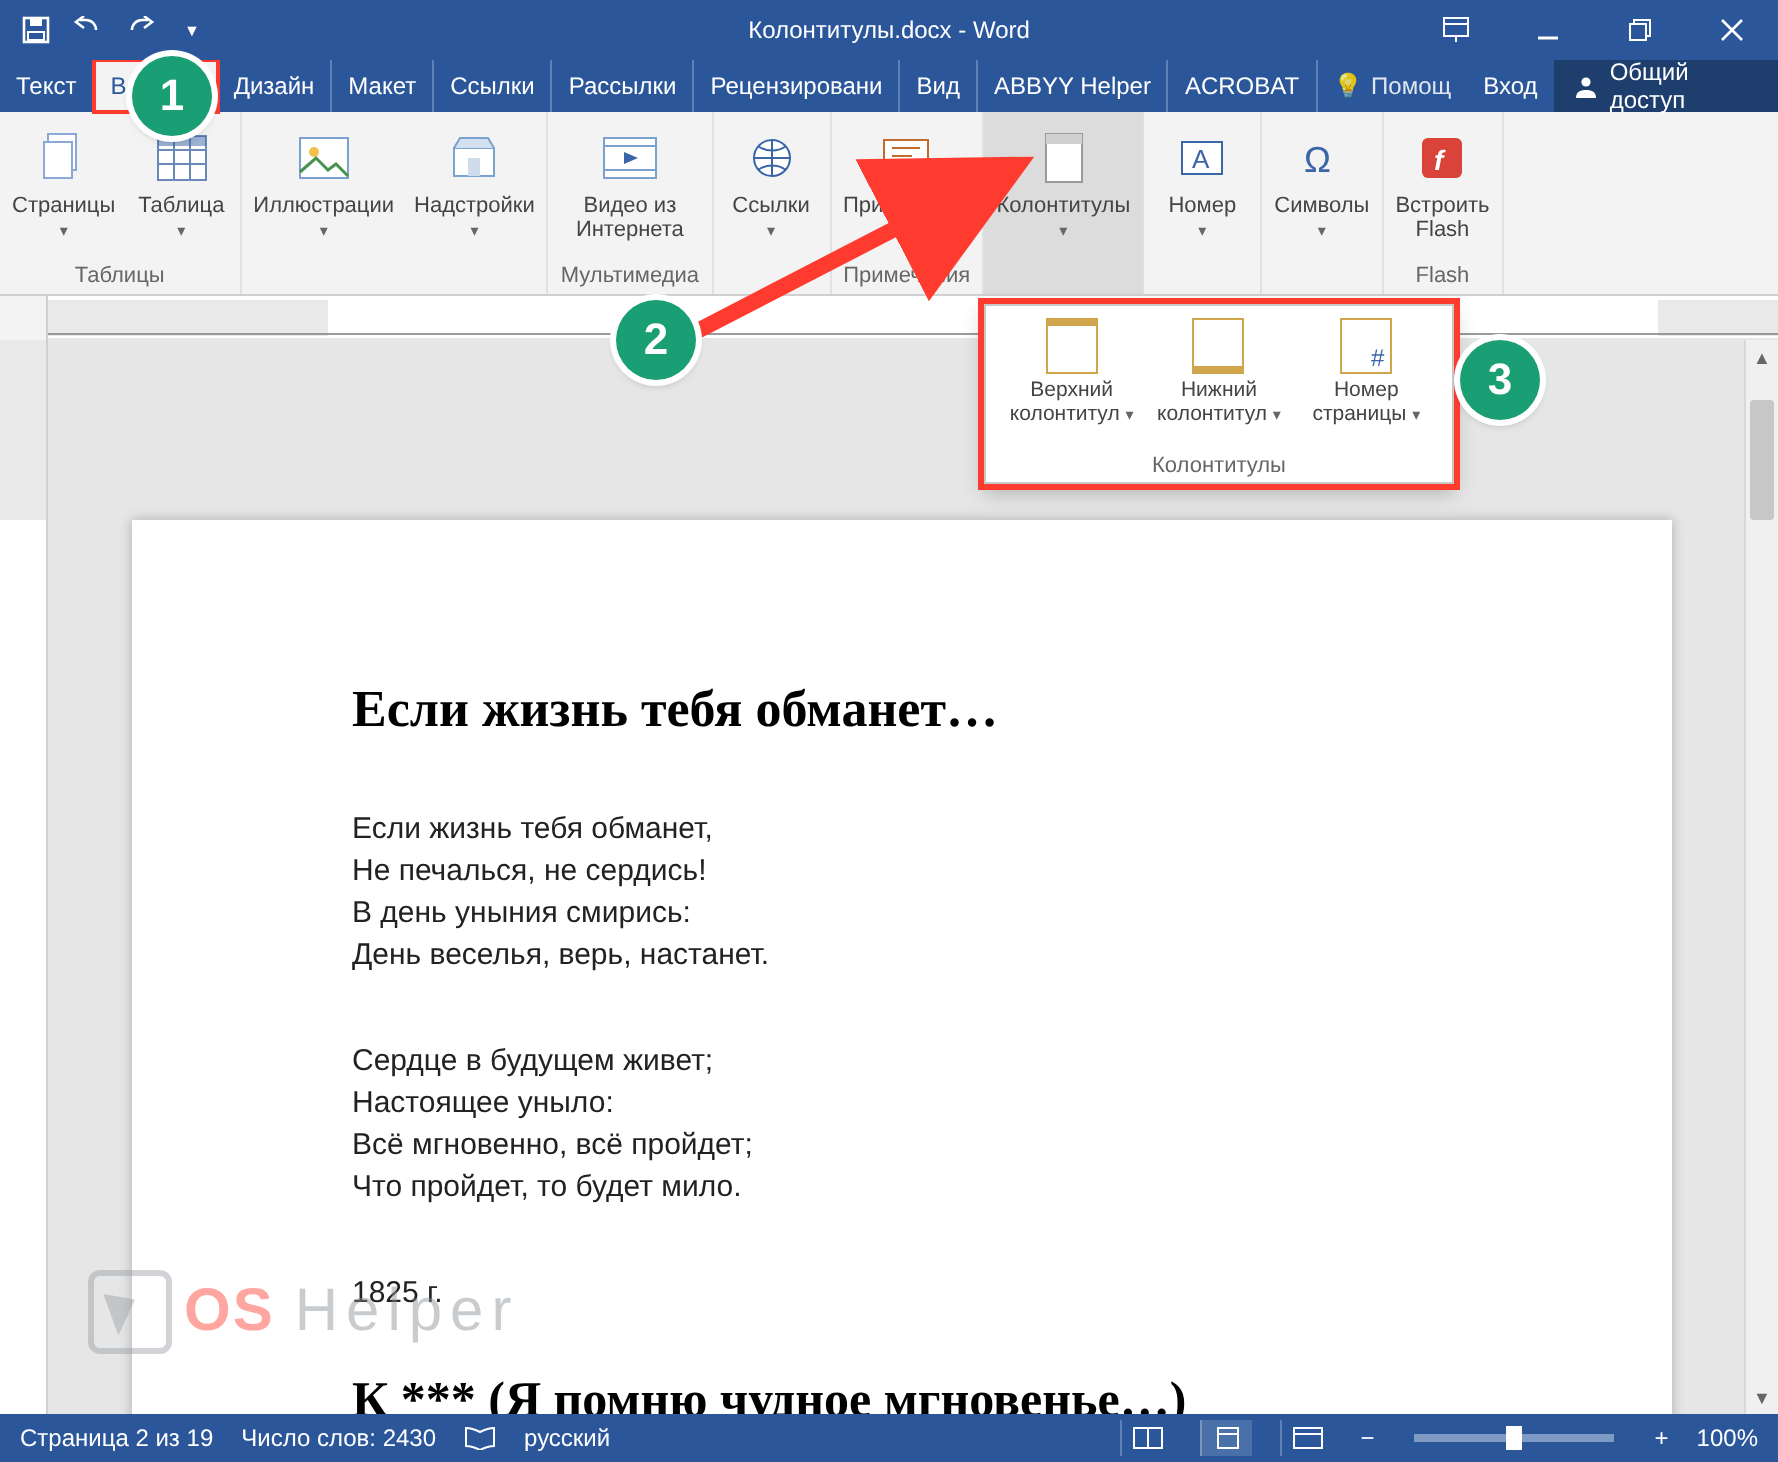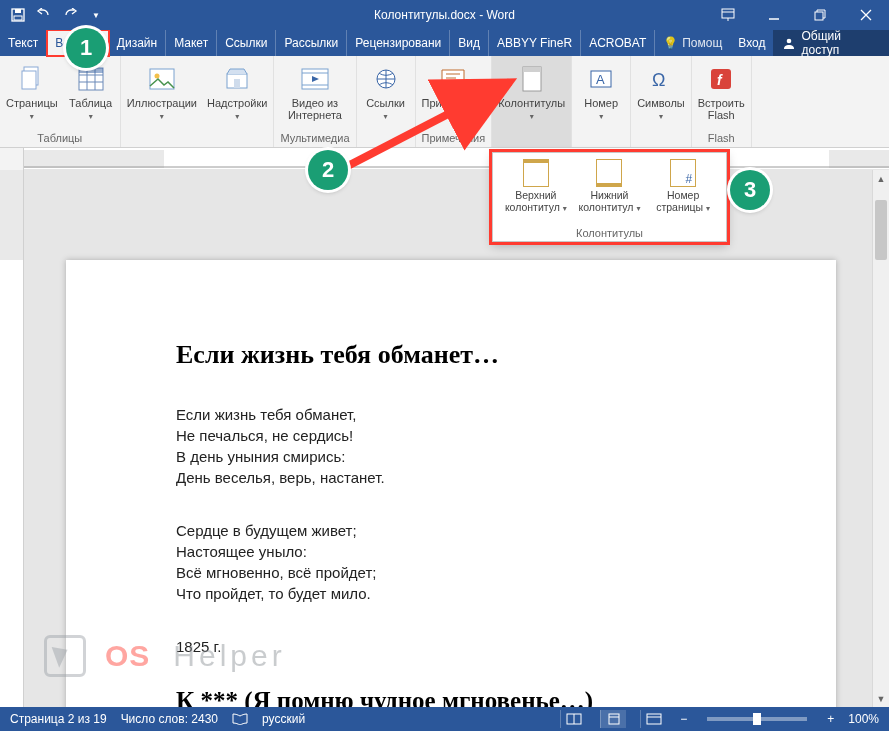--- a/index.html
+++ b/index.html
@@ -62,21 +62,21 @@
   .status .seg{ display:flex; align-items:center; gap:6px;}
   .status .spacer{flex:1;}
   .status .viewbtn{ width:26px; height:18px; display:flex; align-items:center; justify-content:center; border-left:1px solid rgba(255,255,255,.25);}
   .zoom-slider{ width:100px; height:4px; background:rgba(255,255,255,.4); position:relative; margin:0 6px;}
   .zoom-slider::before{content:""; position:absolute; left:50%; top:-4px; width:1px; height:12px; background:rgba(255,255,255,.6);}
   .zoom-thumb{ position:absolute; top:-4px; width:8px; height:12px; background:#fff; left:46px;}
   
   .badge { position:absolute; width:40px; height:40px; border-radius:50%; background:#1a9e74; color:#fff; font-size:22px; font-weight:600; display:flex; align-items:center; justify-content:center; box-shadow:0 0 0 3px #fff, 0 2px 5px rgba(0,0,0,.3); z-index:80;}
   .arrow-svg{ position:absolute; z-index:60; pointer-events:none;}
   
-  .osh { position:absolute; left:20px; bottom:30px; z-index:55; opacity:.45; display:flex; align-items:center; gap:19px; font-family:Arial,sans-serif;}
+  .osh { position:absolute; left:20px; bottom:30px; z-index:55; opacity:.45; display:flex; align-items:center; gap:6px; font-family:Arial,sans-serif;}
   .osh .cur{ width:42px; height:42px; border:3px solid #9aa0a6; border-radius:6px; position:relative;}
   .osh .cur::after{content:""; position:absolute; left:8px; top:6px; width:0; height:0; border-left:14px solid #9aa0a6; border-top:8px solid transparent; border-bottom:14px solid transparent; transform:rotate(-20deg);}
   .osh .t1{ font-size:30px; font-weight:800; color:#ff3b30; letter-spacing:1px;}
   .osh .t2{ font-size:30px; font-weight:300; color:#8a8f94; letter-spacing:4px; margin-left:4px;}
   
   svg { display:block; }
 </style>
 </head>
 <body>
 
@@ -133,21 +133,21 @@
 
 <div class="tabs">
   <div class="tab file">Текст</div>
   <div class="tab active">Вставка</div>
   <div class="tab">Дизайн</div>
   <div class="tab">Макет</div>
   <div class="tab">Ссылки</div>
   <div class="tab">Рассылки</div>
   <div class="tab">Рецензировани</div>
   <div class="tab">Вид</div>
-  <div class="tab">ABBYY FineR</div>
+  <div class="tab">ABBYY Helper</div>
   <div class="tab">ACROBAT</div>
   <div class="tell">
     <span>💡</span>
     <span>Помощ</span>
   </div>
   <div class="spacer"></div>
   <div class="tab" style="border:none">Вход</div>
   <div class="share">
     <span>
         <svg width="12" height="12">

